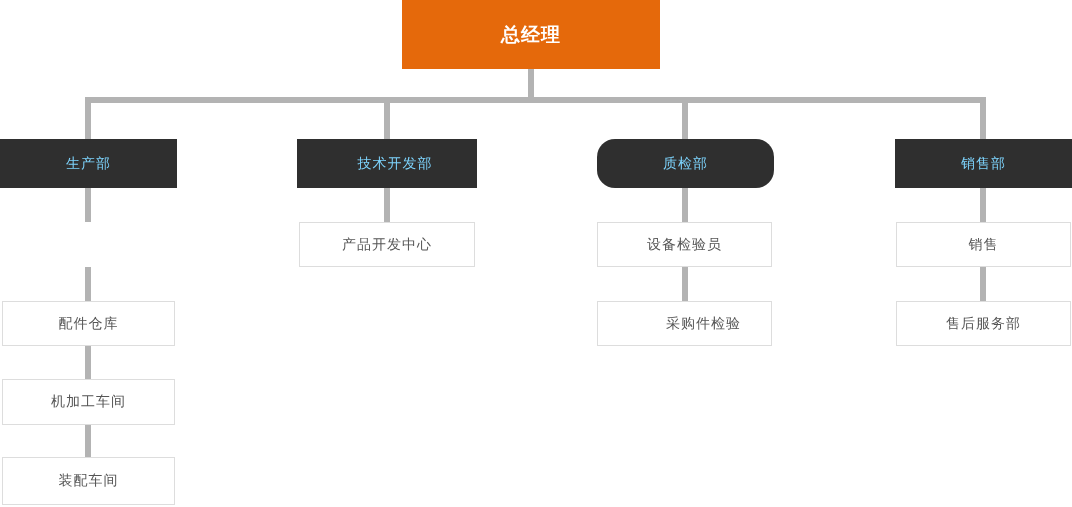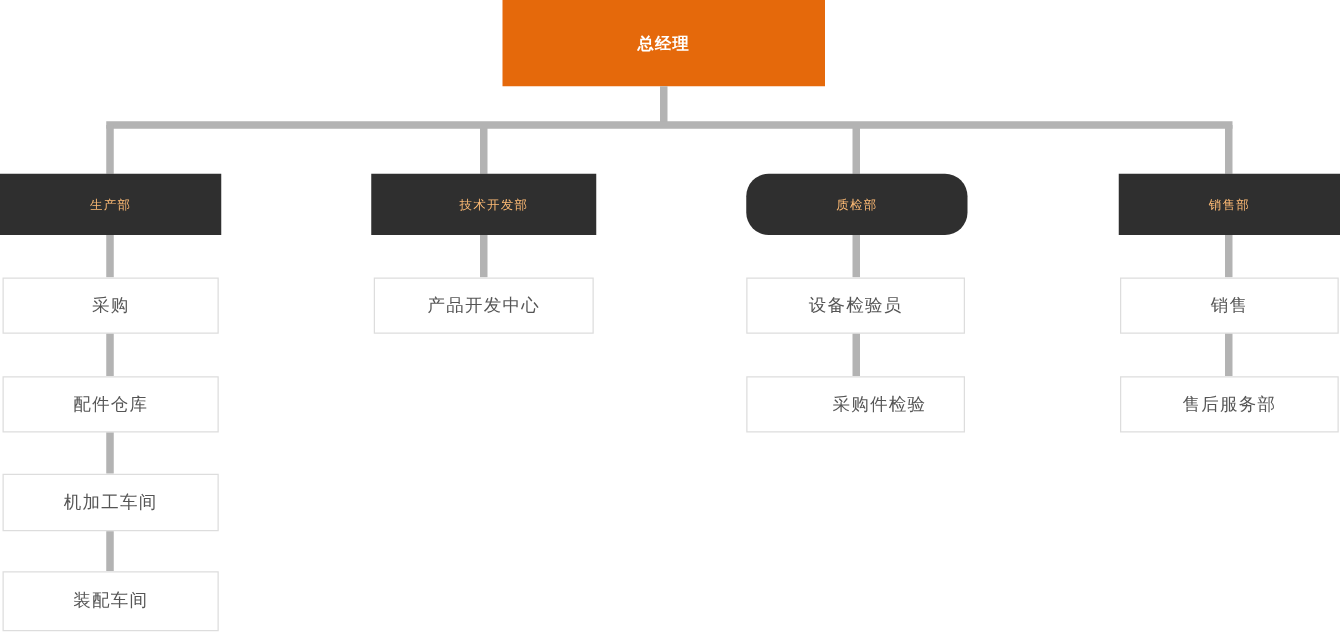--- a/index.html
+++ b/index.html
@@ -23,27 +23,27 @@
     display: flex;
     align-items: center;
     justify-content: center;
     box-sizing: border-box;
     text-align: center;
     letter-spacing: 1px;
   }
   .node.root {
     background: var(--root-bg);
     color: #ffffff;
-    font-size: 13px;
+    font-size: 19px;
     font-weight: bold;
   }
   .node.dept {
     background: var(--dept-bg);
-    color: #fdba74;
-    font-size: 10px;
+    color: #7dd3fc;
+    font-size: 14px;
     font-family: Liberation Serif, serif;
   }
   .node.leaf {
     background: #ffffff;
     border: 1px solid var(--leaf-border);
     color: var(--leaf-text);
     font-size: 14px;
   }
   .vline, .hline {
     position: absolute;
@@ -63,21 +63,20 @@
   <div class="vline" style="left:384px; top:100px; width:6px; height:39px;"></div>
   <div class="vline" style="left:682px; top:100px; width:6px; height:39px;"></div>
   <div class="vline" style="left:980px; top:100px; width:6px; height:39px;"></div>
 
   <div class="node dept" style="left:0; top:139px; width:177px; height:49px;">生产部</div>
   <div class="node dept" style="left:297px; top:139px; width:180px; height:49px;padding-left:16px;">技术开发部</div>
   <div class="node dept" style="left:597px; top:139px; width:177px; height:49px;border-radius:18px;">质检部</div>
   <div class="node dept" style="left:895px; top:139px; width:177px; height:49px;">销售部</div>
 
   <div class="vline" style="left:85px; top:188px; width:6px; height:34px;"></div>
-  <div class="node leaf" style="left:2px; top:222px; width:173px; height:45px;">采购</div>
   <div class="vline" style="left:85px; top:267px; width:6px; height:34px;"></div>
   <div class="node leaf" style="left:2px; top:301px; width:173px; height:45px;">配件仓库</div>
   <div class="vline" style="left:85px; top:346px; width:6px; height:33px;"></div>
   <div class="node leaf" style="left:2px; top:379px; width:173px; height:46px;">机加工车间</div>
   <div class="vline" style="left:85px; top:425px; width:6px; height:32px;"></div>
   <div class="node leaf" style="left:2px; top:457px; width:173px; height:48px;">装配车间</div>
 
   <div class="vline" style="left:384px; top:188px; width:6px; height:34px;"></div>
   <div class="node leaf" style="left:299px; top:222px; width:176px; height:45px;">产品开发中心</div>
 

